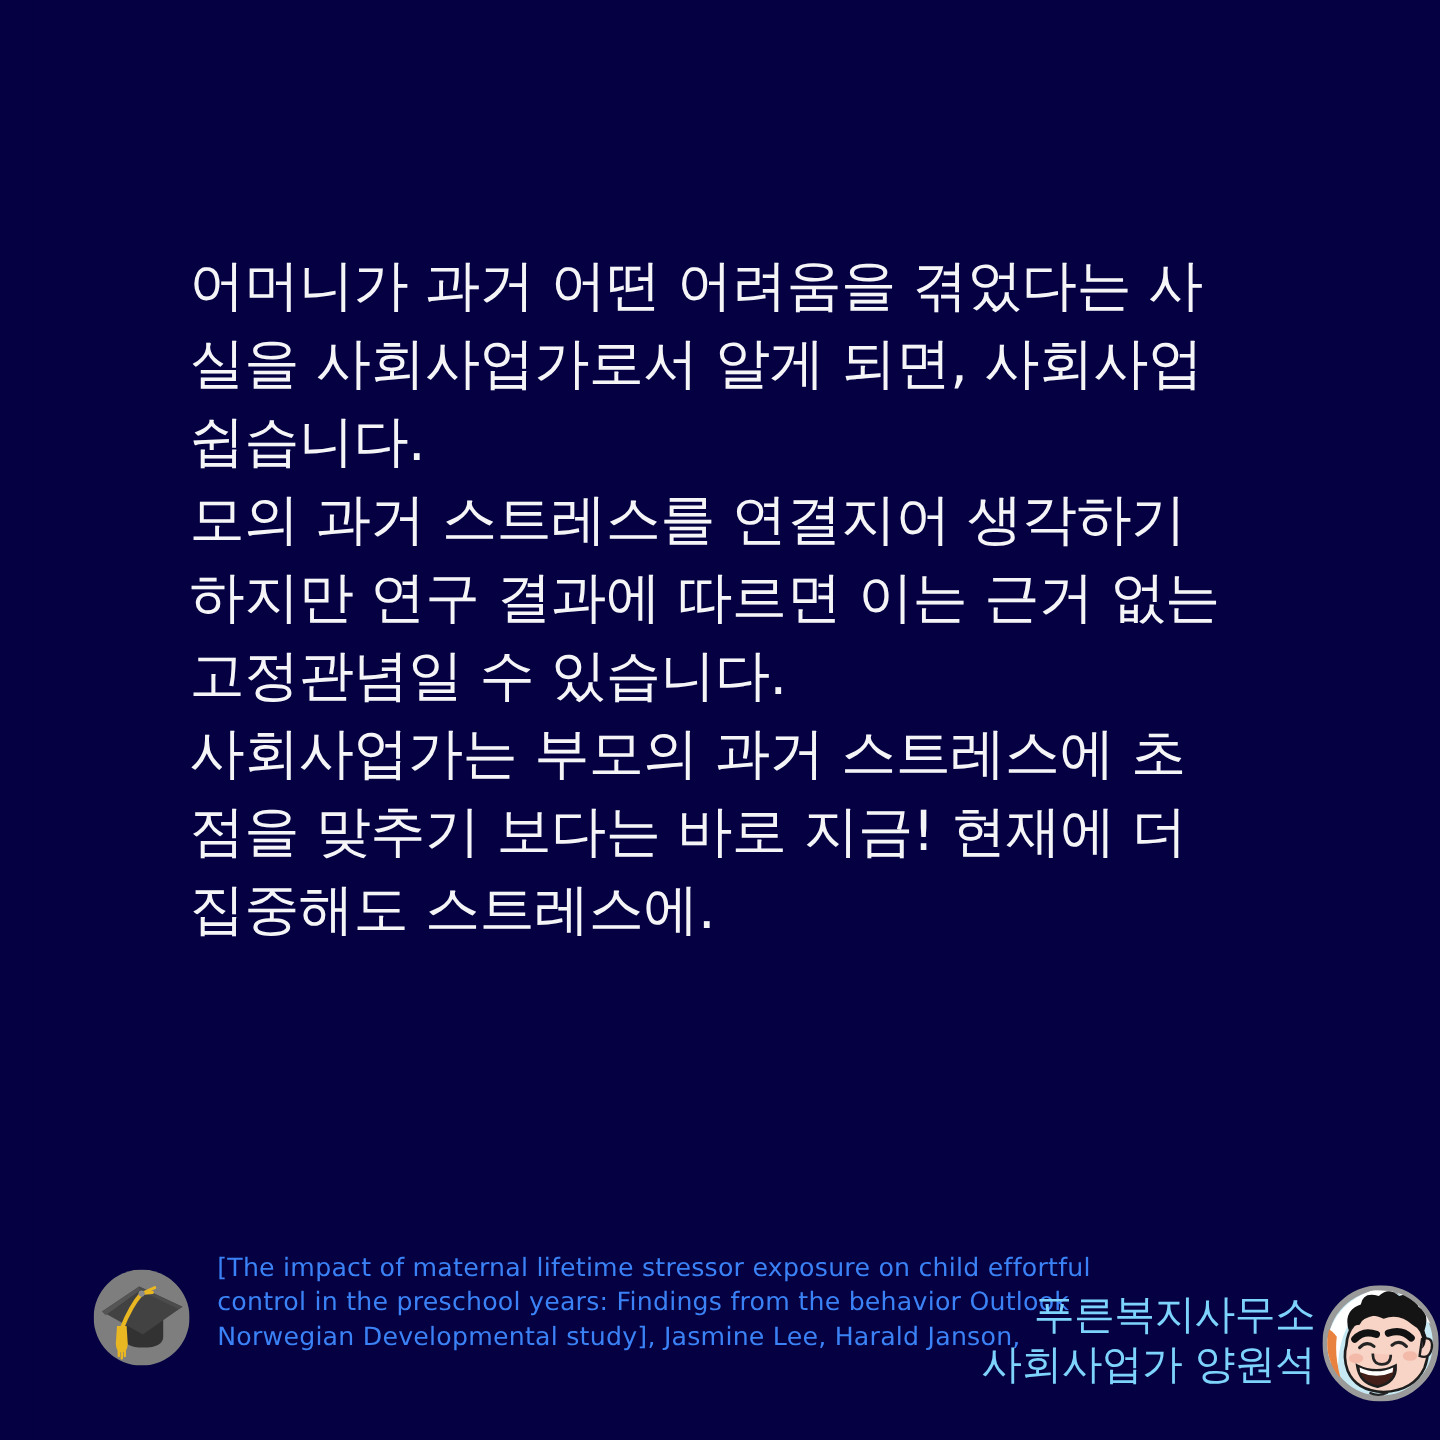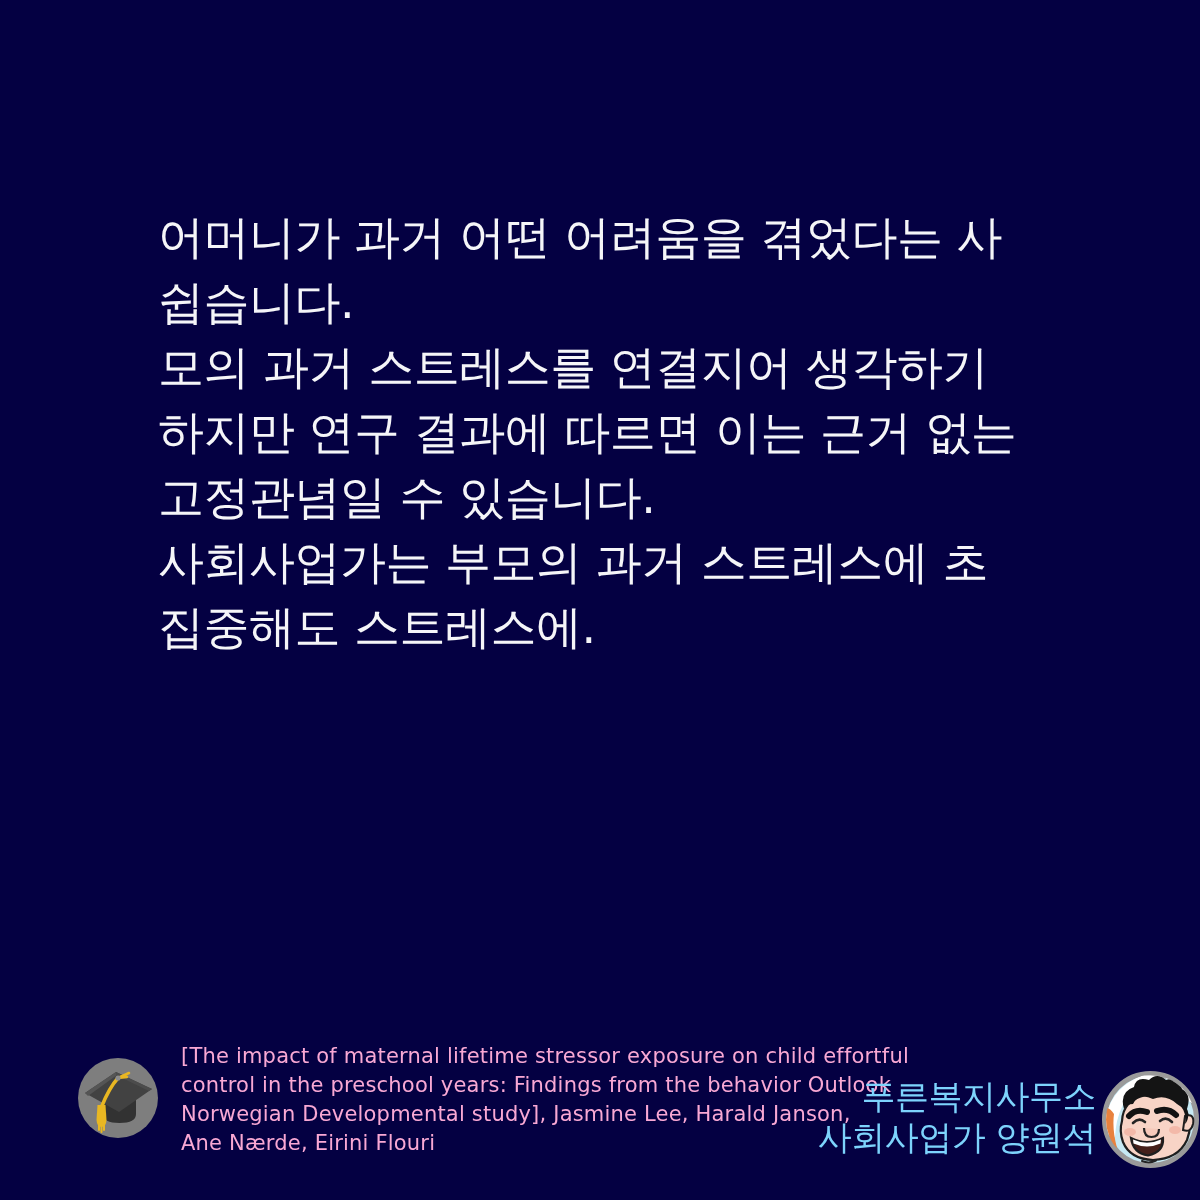--- a/index.html
+++ b/index.html
@@ -42,21 +42,21 @@
     width: 80px;
     height: 80px;
   }
   .citation {
     position: absolute;
     left: 153px;
     top: 22px;
     font-size: 21px;
     line-height: 29px;
     font-weight: 400;
-    color: #f9a8d4;
+    color: #3b82f6;
     letter-spacing: 0.2px;
     white-space: nowrap;
   }
   .signature {
     position: absolute;
     right: 132px;
     top: 56px;
     text-align: right;
     color: #7dd3fc;
     font-size: 34px;
@@ -77,25 +77,27 @@
     height: 100%;
   }
 </style>
 </head>
 <body>
 
 <div class="card">
 
   <div class="main-text">
     <div>어머니가 과거 어떤 어려움을 겪었다는 사</div>
+    <div>실을 사회사업가로서 알게 되면, 사회사업</div>
     <div>쉽습니다.</div>
     <div>모의 과거 스트레스를 연결지어 생각하기</div>
     <div>하지만 연구 결과에 따르면 이는 근거 없는</div>
     <div>고정관념일 수 있습니다.</div>
     <div>사회사업가는 부모의 과거 스트레스에 초</div>
+    <div>점을 맞추기 보다는 바로 지금! 현재에 더</div>
     <div>집중해도 스트레스에.</div>
   </div>
 
   <div class="footer">
 
     <div class="grad-badge">
       <svg viewBox="0 0 80 80" xmlns="http://www.w3.org/2000/svg">
         <circle cx="40" cy="40" r="40" fill="#7e7e7e"></circle>
         <path d="M25 42 Q25 38 41 38 Q58 38 58 42 L58 56 Q58 65 41.5 65 Q25 65 25 56 Z" fill="#323232"></path>
         <polygon points="38,14 74,31 41,54 7,35" fill="#424242"></polygon>
@@ -106,21 +108,20 @@
         <circle cx="40" cy="20" r="2.6" fill="#8d8d8d"></circle>
         <path d="M19.5 47 L27.5 47 L28.5 62 Q28 69 23.5 69 Q19 69 18.5 62 Z" fill="#e9b722"></path>
         <path d="M21 63 L21 72 M23.5 64 L23.5 74 M26 63 L26 72" stroke="#e9b722" stroke-width="2" stroke-linecap="round"></path>
       </svg>
     </div>
 
     <div class="citation">
       <div>[The impact of maternal lifetime stressor exposure on child effortful</div>
       <div>control in the preschool years: Findings from the behavior Outlook</div>
       <div>Norwegian Developmental study], Jasmine Lee, Harald Janson,</div>
-      <div>Ane Nærde, Eirini Flouri</div>
     </div>
 
     <div class="signature">
       <div>푸른복지사무소</div>
       <div>사회사업가 양원석</div>
     </div>
 
     <div class="avatar">
       <svg viewBox="0 0 97 97" xmlns="http://www.w3.org/2000/svg">
         <defs>

